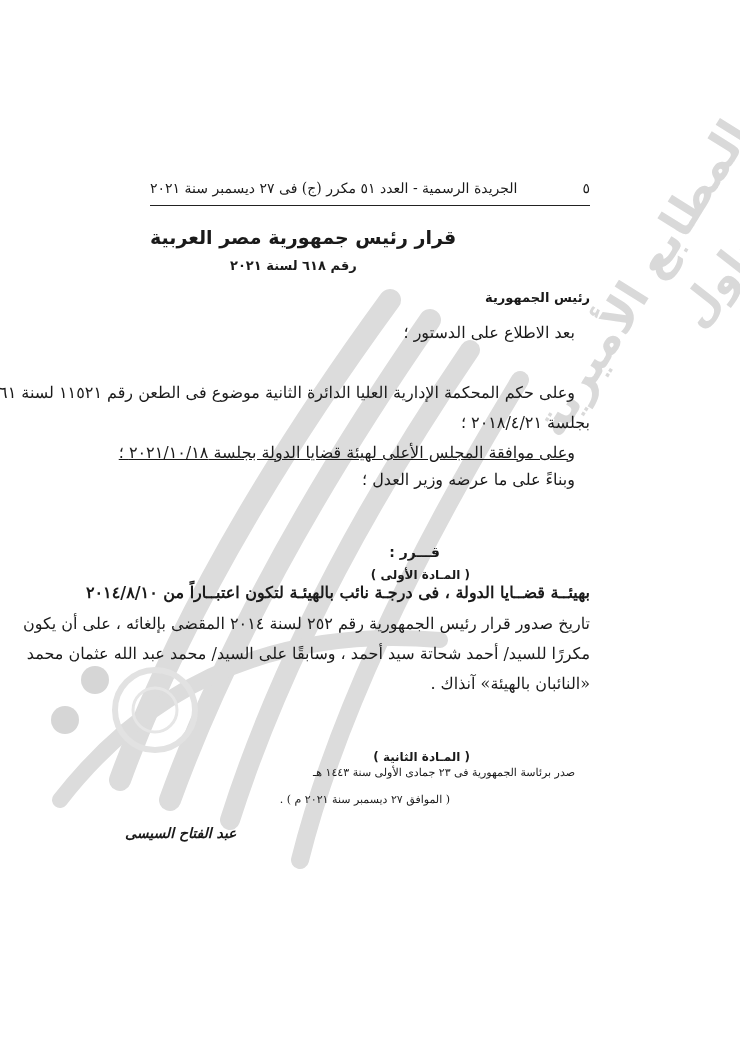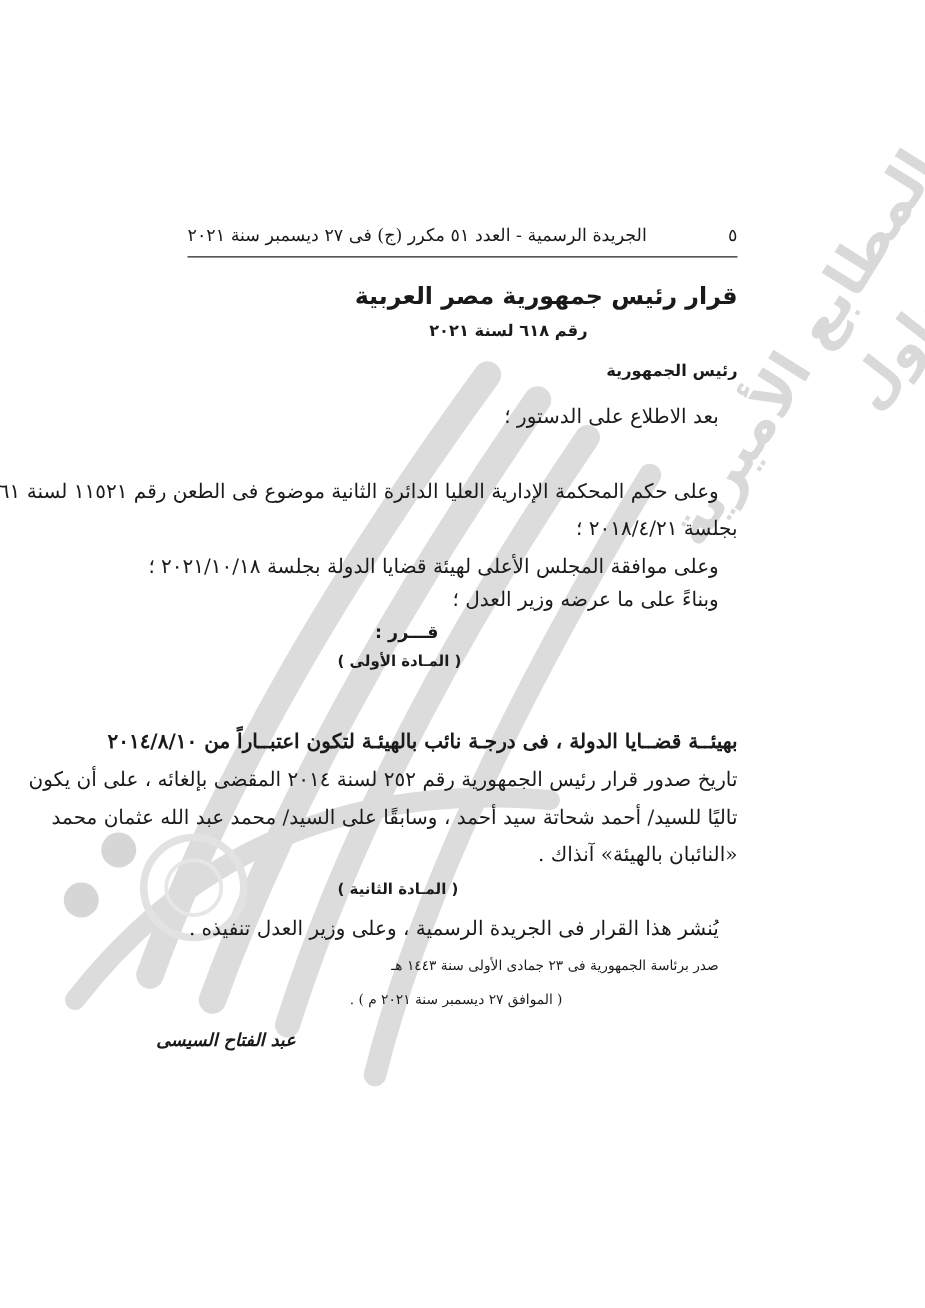--- a/index.html
+++ b/index.html
@@ -11,26 +11,26 @@
   .page { position: absolute; left: 0; top: 0; width: 740px; height: 1046px; z-index: 1; }
   .rtl { direction: rtl; unicode-bidi: embed; }
   .gazette-header {
     position: absolute; left: 150px; top: 178px; width: 440px; height: 20px;
     display: flex; flex-direction: row-reverse; justify-content: space-between; align-items: center;
     font-size: 14px;
     gap: 45px;
   }
   .gazette-header .page-no { padding-left: 12px; }
   .header-rule { position: absolute; left: 150px; top: 205px; width: 440px; height: 0; border-top: 1.5px solid #222; }
-  .title { position: absolute; left: 150px; width: 440px; text-align: right; font-family: "DejaVu Sans", sans-serif; font-weight: bold; }
+  .title { position: absolute; left: 150px; width: 440px; text-align: left; font-family: "DejaVu Sans", sans-serif; font-weight: bold; }
   .title.main { top: 226px; font-size: 19px; }
   .title.sub { top: 258px; font-size: 13px; left: 230px; width: 240px; }
   .line { position: absolute; font-size: 16px; white-space: nowrap; text-align: right; }
   .bold-sans { font-family: "DejaVu Sans", sans-serif; font-weight: bold; }
-  .center { text-align: left; }
+  .center { text-align: right; margin-top: 46px; }
   .justify { text-align: justify; text-align-last: justify; }
   .small { font-size: 11px; }
 </style>
 </head>
 <body>
 
 <svg class="watermark" width="740" height="1046" viewBox="0 0 740 1046">
   <g fill="none" stroke="#dcdcdc" stroke-linecap="round">
     <path d="M120 780 Q 200 560 390 300" stroke-width="22"></path>
     <path d="M170 800 Q 250 580 430 320" stroke-width="22"></path>
@@ -54,31 +54,30 @@
   <div class="header-rule"></div>
 
   <div class="title main rtl">قرار رئيس جمهورية مصر العربية</div>
   <div class="title sub rtl">رقم ٦١٨ لسنة ٢٠٢١</div>
 
   <div class="line rtl bold-sans" style="top:290px; right:150px; font-size:13px;">رئيس الجمهورية</div>
 
   <div class="line rtl" style="top:323px; right:165px;">بعد الاطلاع على الدستور ؛</div>
   <div class="line rtl" style="top:383px; right:165px; width:455px;">وعلى حكم المحكمة الإدارية العليا الدائرة الثانية موضوع فى الطعن رقم ١١٥٢١ لسنة ٦١ق.ع</div>
   <div class="line rtl" style="top:413px; right:150px;">بجلسة ٢٠١٨/٤/٢١ ؛</div>
-  <div class="line rtl" style="top:443px; right:165px;">وعلى موافقة المجلس الأعلى لهيئة قضايا الدولة بجلسة ٢٠٢١/١٠/١٨ ؛</div>
+  <div class="line rtl" style="top:443px; right:165px;text-decoration:underline;">وعلى موافقة المجلس الأعلى لهيئة قضايا الدولة بجلسة ٢٠٢١/١٠/١٨ ؛</div>
   <div class="line rtl" style="top:470px; right:165px;">وبناءً على ما عرضه وزير العدل ؛</div>
 
   <div class="line rtl bold-sans center" style="top:498px; left:300px; width:140px; font-size:14px;">قـــرر :</div>
   <div class="line rtl bold-sans center" style="top:522px; left:270px; width:200px; font-size:12px;">( المـادة الأولى )</div>
 
   <div class="line rtl justify" style="top:583px; right:150px; width:440px;font-weight:bold;">بهيئــة قضــايا الدولة ، فى درجـة نائب بالهيئـة لتكون اعتبــاراً من ٢٠١٤/٨/١٠</div>
   <div class="line rtl justify" style="top:614px; right:150px; width:440px;">تاريخ صدور قرار رئيس الجمهورية رقم ٢٥٢ لسنة ٢٠١٤ المقضى بإلغائه ، على أن يكون</div>
-  <div class="line rtl justify" style="top:644px; right:150px; width:440px;">تاليًا للسيد/ أحمد شحاتة سيد أحمد ، وسابقًا على السيد/ محمد عبد الله عثمان محمد</div>
+  <div class="line rtl justify" style="top:644px; right:150px; width:440px;">مكررًا للسيد/ أحمد شحاتة سيد أحمد ، وسابقًا على السيد/ محمد عبد الله عثمان محمد</div>
   <div class="line rtl" style="top:674px; right:150px;">«النائبان بالهيئة» آنذاك .</div>
 
   <div class="line rtl bold-sans center" style="top:704px; left:270px; width:200px; font-size:12px;">( المـادة الثانية )</div>
-  <div class="line rtl" style="top:733px; right:165px;">يُنشر هذا القرار فى الجريدة الرسمية ، وعلى وزير العدل تنفيذه .</div>
 
   <div class="line rtl small" style="top:766px; right:165px;">صدر برئاسة الجمهورية فى ٢٣ جمادى الأولى سنة ١٤٤٣ هـ</div>
   <div class="line rtl small" style="top:793px; right:290px;">( الموافق ٢٧ ديسمبر سنة ٢٠٢١ م ) .</div>
 
   <div class="line rtl bold-sans" style="top:825px; left:125px; font-size:14px; font-style:italic;">عبد الفتاح السيسى</div>
 </div>
 
 </body></html>

